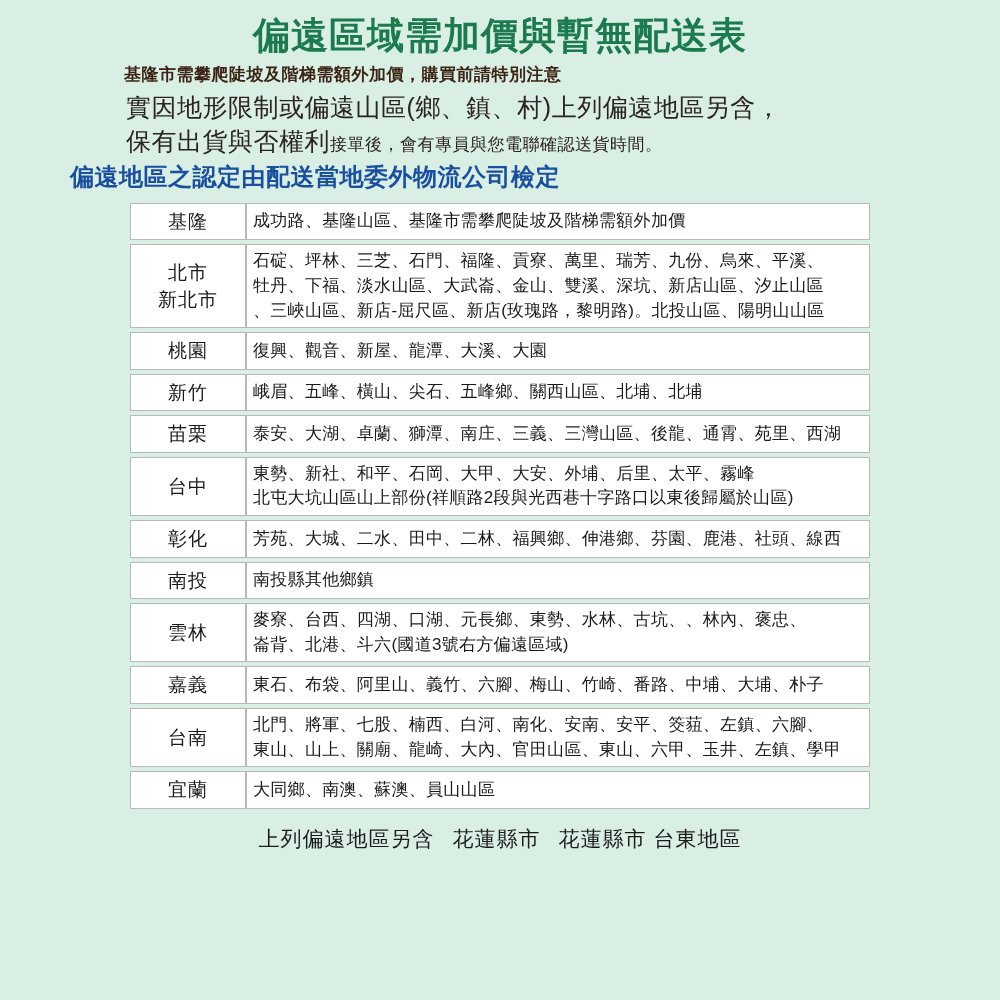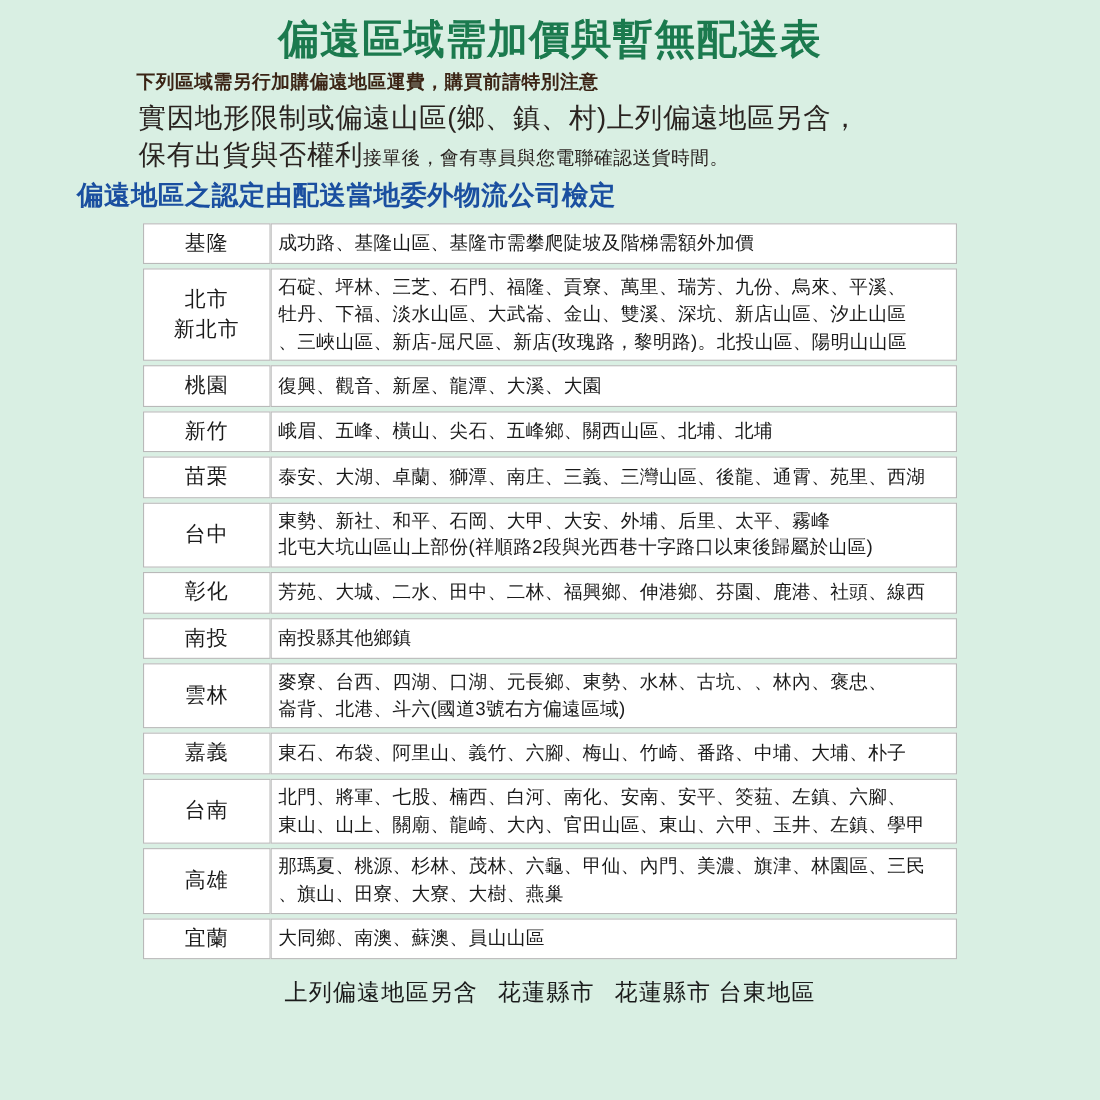--- a/index.html
+++ b/index.html
@@ -105,21 +105,21 @@
     width: 18px;
   }
 </style>
 </head>
 <body>
 
 <div class="page">
 
   <div class="title">偏遠區域需加價與暫無配送表</div>
 
-  <div class="subtitle">下列區域需另行加購偏遠地區運費，購買前請特別注意</div>
+  <div class="subtitle">基隆市需攀爬陡坡及階梯需額外加價，購買前請特別注意</div>
 
   <div class="lead">
     <div>實因地形限制或偏遠山區(鄉、鎮、村)上列偏遠地區另含，</div>
     <div><span>保有出貨與否權利</span><span class="small">接單後，會有專員與您電聯確認送貨時間。</span></div>
   </div>
 
   <div class="notice">偏遠地區之認定由配送當地委外物流公司檢定</div>
 
   <table class="area-table">
     <tbody>
@@ -221,29 +221,20 @@
       <tr>
         <td class="region">
           <span class="r-line">台南</span>
         </td>
         <td class="detail">
           <span class="d-line">北門、將軍、七股、楠西、白河、南化、安南、安平、筊莥、左鎮、六腳、</span>
           <span class="d-line">東山、山上、關廟、龍崎、大內、官田山區、東山、六甲、玉井、左鎮、學甲</span>
         </td>
       </tr>
 
-      <tr>
-        <td class="region">
-          <span class="r-line">高雄</span>
-        </td>
-        <td class="detail">
-          <span class="d-line">那瑪夏、桃源、杉林、茂林、六龜、甲仙、內門、美濃、旗津、林園區、三民</span>
-          <span class="d-line">、旗山、田寮、大寮、大樹、燕巢</span>
-        </td>
-      </tr>
 
       <tr>
         <td class="region">
           <span class="r-line">宜蘭</span>
         </td>
         <td class="detail">
           <span class="d-line">大同鄉、南澳、蘇澳、員山山區</span>
         </td>
       </tr>
     </tbody>

